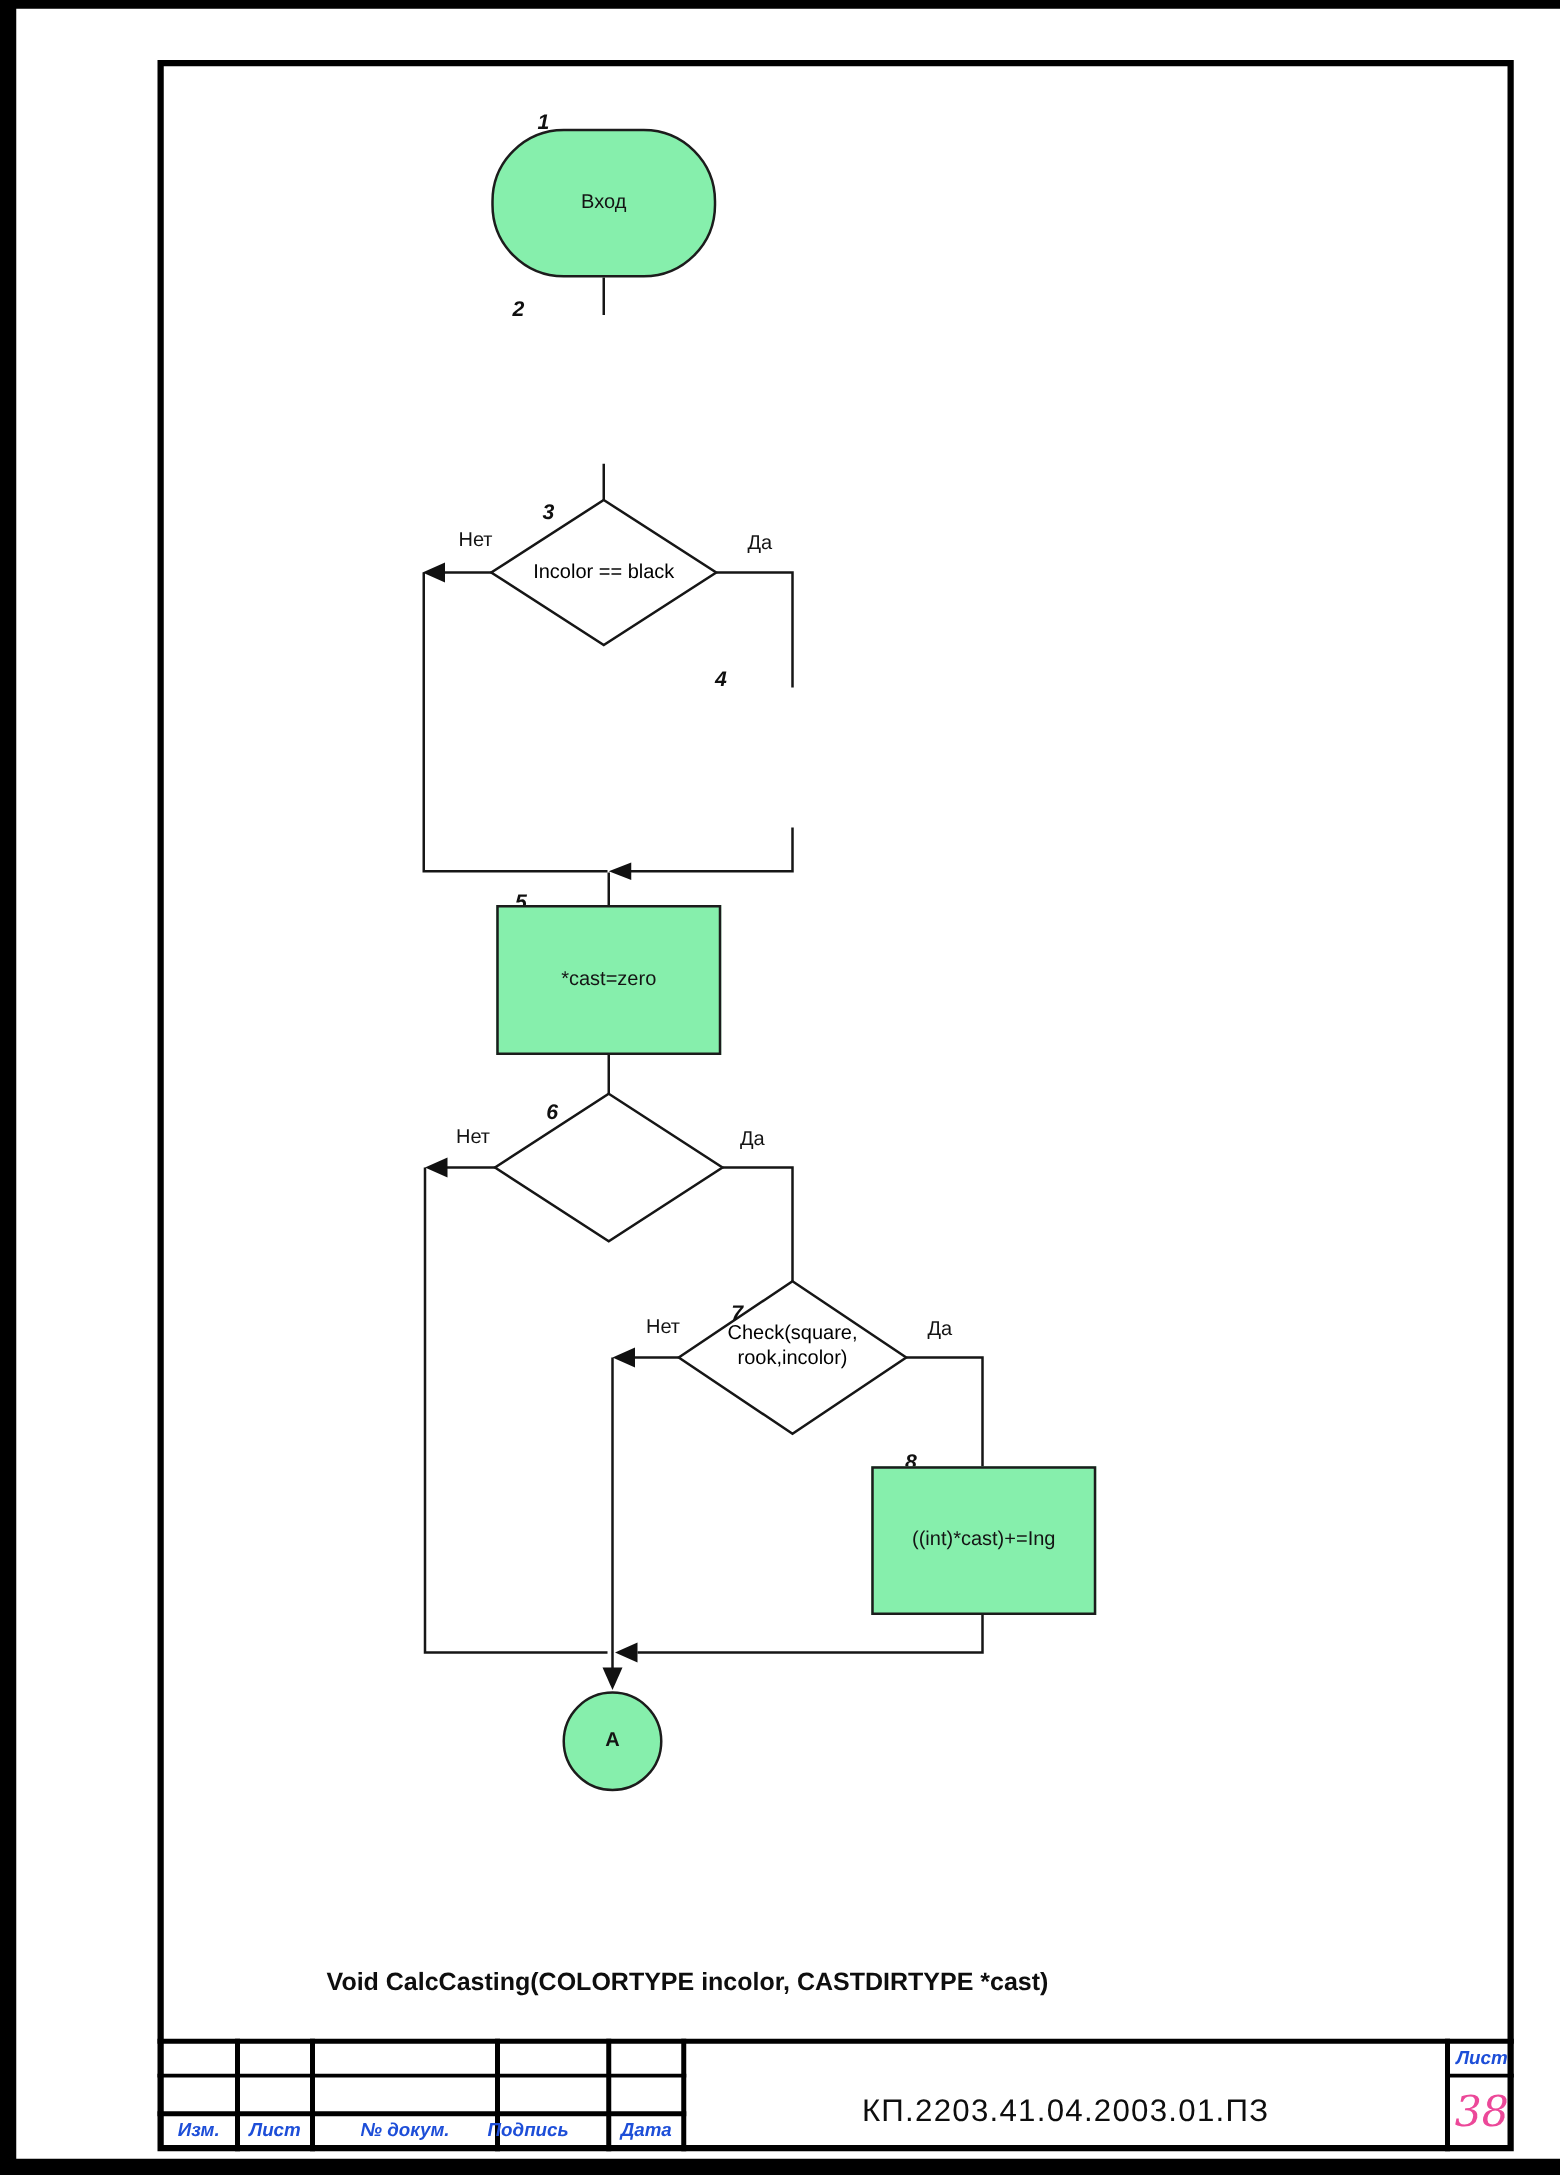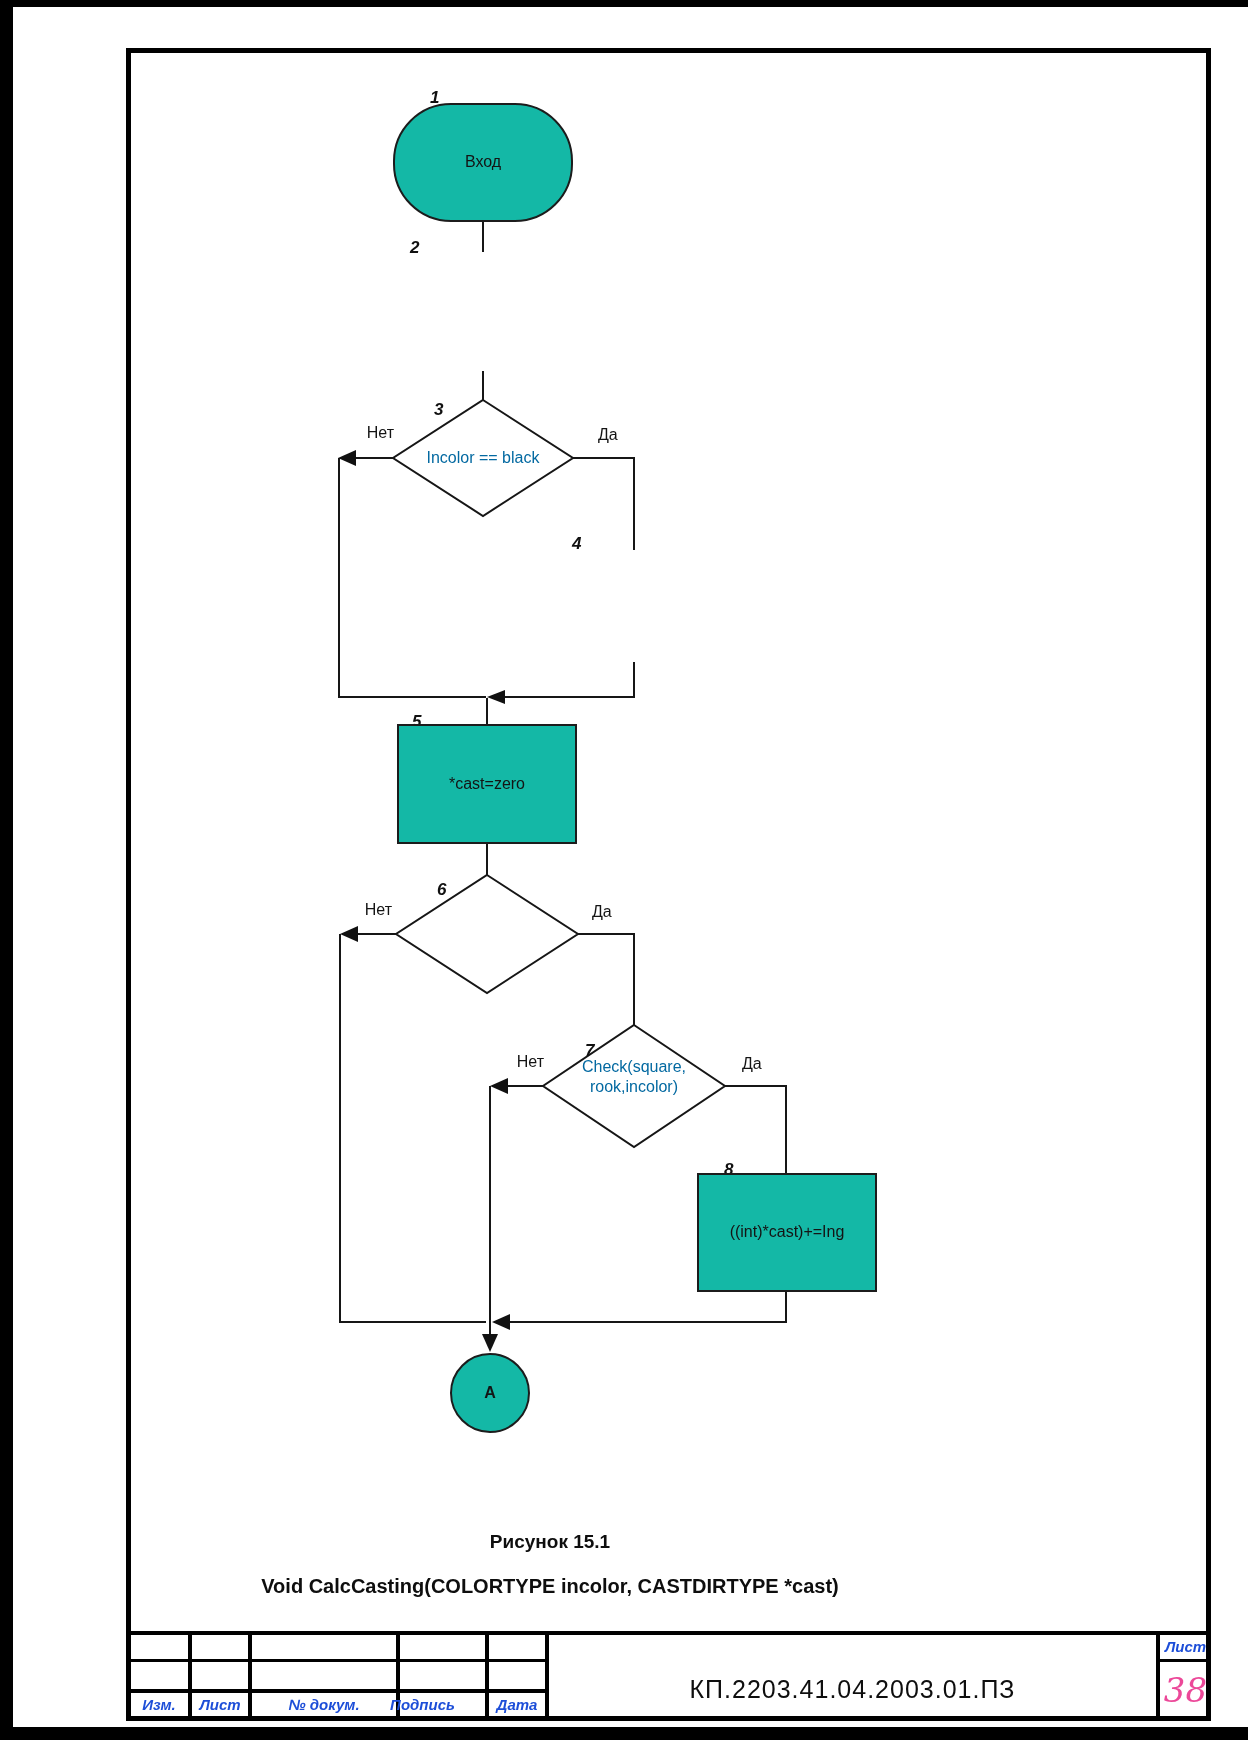--- a/index.html
+++ b/index.html
@@ -4,27 +4,27 @@
 <style>
   html,body{margin:0;padding:0;background:#fff;}
   .page{position:relative;width:1248px;height:1740px;background:#fff;overflow:hidden;
         font-family:"Liberation Sans",sans-serif;color:#161616;}
   .abs{position:absolute;box-sizing:border-box;}
   
   .bar{background:#000;}
   
   .frame{border:5px solid #000;}
   
-  .node{border:2px solid #1c1c1c;background:#14b8a6;display:flex;flex-direction:column;
+  .node{border:2px solid #1c1c1c;background:#86efac;display:flex;flex-direction:column;
         align-items:center;justify-content:center;text-align:center;
         font-size:16px;line-height:1.3;color:#141414;}
   .terminal{border-radius:58px;}
   .circle{border-radius:50%;}
   .dtext{display:flex;flex-direction:column;align-items:center;justify-content:center;
-         text-align:center;font-size:16px;line-height:1.25;color:#0369a1;}
+         text-align:center;font-size:16px;line-height:1.25;color:#000000;}
   .num{font-weight:bold;font-style:italic;font-size:17px;color:#101010;}
   .blabel{font-size:16px;color:#141414;}
   svg.lines{position:absolute;left:0;top:0;}
   
   .cap{left:0;width:1100px;text-align:center;font-weight:bold;color:#0e0e0e;}
   
   .tbl{background:#000;}
   .tlabel{font-style:italic;font-weight:bold;font-size:15px;text-align:center;color:#1d4ed8;}
   .docnum{display:flex;align-items:center;justify-content:center;
           font-size:25px;letter-spacing:1px;color:#0e0e0e;}
@@ -108,21 +108,20 @@
 
   <div class="abs num" style="left:724px;top:1160px;">8</div>
   <div class="abs node" style="left:697px;top:1173px;width:180px;height:119px;">
     <span>((int)*cast)+=Ing</span>
   </div>
 
   <div class="abs node circle" style="left:450px;top:1353px;width:80px;height:80px;font-weight:bold;">
     <span>A</span>
   </div>
 
-  <div class="abs cap" style="top:1531px;font-size:19px;">Рисунок 15.1</div>
   <div class="abs cap" style="top:1575px;font-size:20px;">Void CalcCasting(COLORTYPE incolor, CASTDIRTYPE *cast)</div>
 
   <div class="abs tbl" style="left:126px;top:1631px;width:1085px;height:4px;"></div>
   <div class="abs tbl" style="left:126px;top:1659px;width:423px;height:3px;"></div>
   <div class="abs tbl" style="left:126px;top:1689px;width:423px;height:4px;"></div>
   <div class="abs tbl" style="left:1156px;top:1659px;width:55px;height:3px;"></div>
   <div class="abs tbl" style="left:188px;top:1631px;width:4px;height:90px;"></div>
   <div class="abs tbl" style="left:248px;top:1631px;width:4px;height:90px;"></div>
   <div class="abs tbl" style="left:396px;top:1631px;width:4px;height:90px;"></div>
   <div class="abs tbl" style="left:485px;top:1631px;width:4px;height:90px;"></div>

